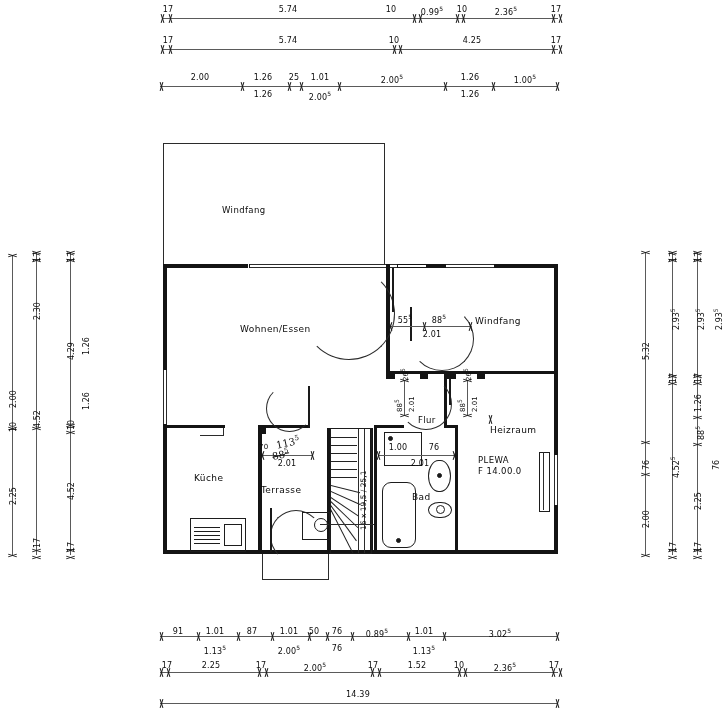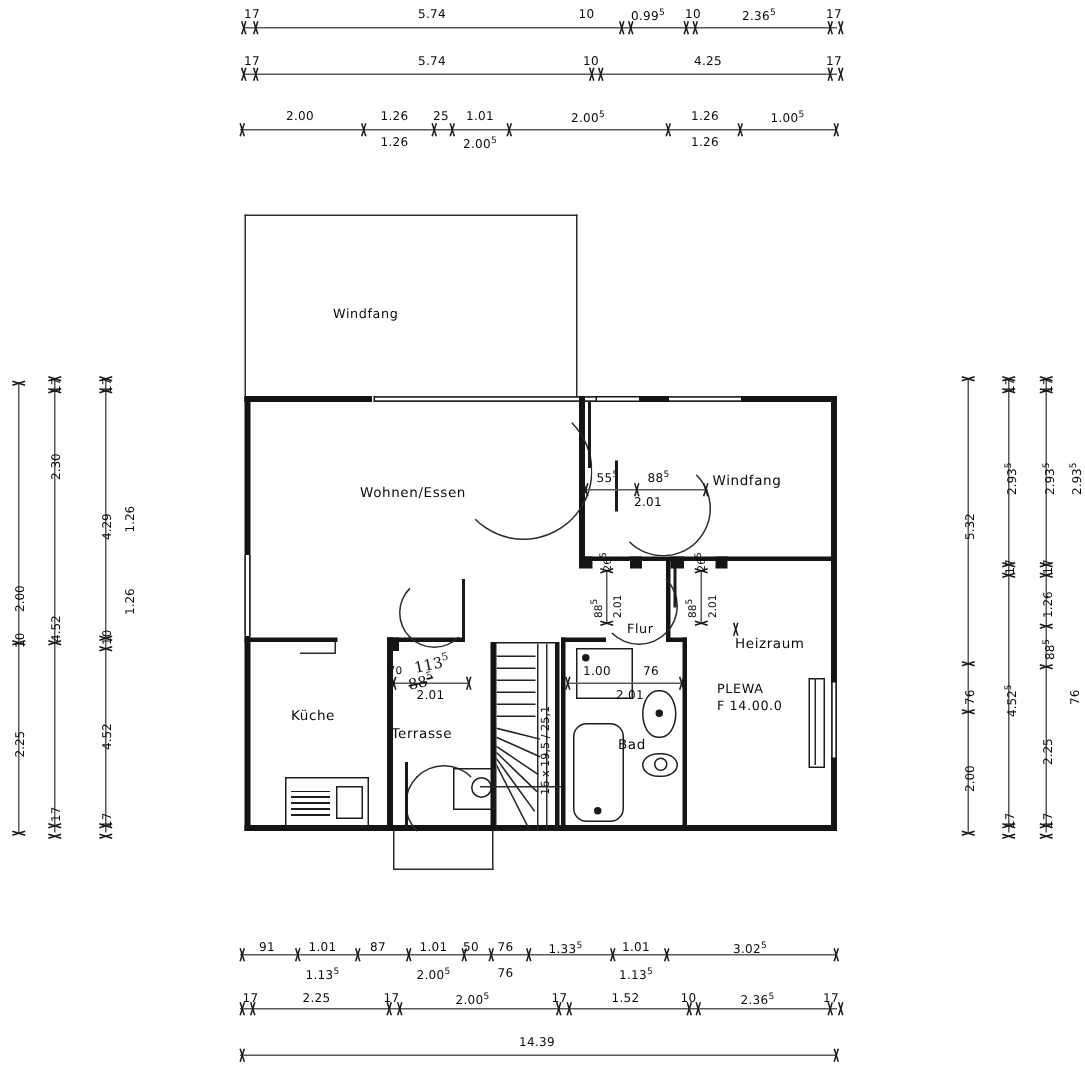--- a/index.html
+++ b/index.html
@@ -364,21 +364,21 @@
   <div class="tick" style="left:348px;top:632px;"></div>
   <div class="tick" style="left:404px;top:632px;"></div>
   <div class="tick" style="left:440px;top:632px;"></div>
   <div class="tick" style="left:553px;top:632px;"></div>
   <div class="dimtxt c" style="left:178px;top:627px;"><span>91</span></div>
   <div class="dimtxt c" style="left:215px;top:627px;"><span>1.01</span></div>
   <div class="dimtxt c" style="left:252px;top:627px;"><span>87</span></div>
   <div class="dimtxt c" style="left:289px;top:627px;"><span>1.01</span></div>
   <div class="dimtxt c" style="left:314px;top:627px;"><span>50</span></div>
   <div class="dimtxt c" style="left:337px;top:627px;"><span>76</span></div>
-  <div class="dimtxt c" style="left:377px;top:627px;"><span>1.33</span><sup>5</sup></div>
+  <div class="dimtxt c" style="left:377px;top:627px;"><span>0.89</span><sup>5</sup></div>
   <div class="dimtxt c" style="left:424px;top:627px;"><span>1.01</span></div>
   <div class="dimtxt c" style="left:500px;top:627px;"><span>3.02</span><sup>5</sup></div>
   <div class="dimtxt c" style="left:215px;top:644px;"><span>1.13</span><sup>5</sup></div>
   <div class="dimtxt c" style="left:289px;top:644px;"><span>2.00</span><sup>5</sup></div>
   <div class="dimtxt c" style="left:337px;top:644px;"><span>76</span></div>
   <div class="dimtxt c" style="left:424px;top:644px;"><span>1.13</span><sup>5</sup></div>
 
   <div class="dimline h" style="left:160px;top:672px;width:398px;"></div>
   <div class="tick" style="left:157px;top:668px;"></div>
   <div class="tick" style="left:164px;top:668px;"></div>

